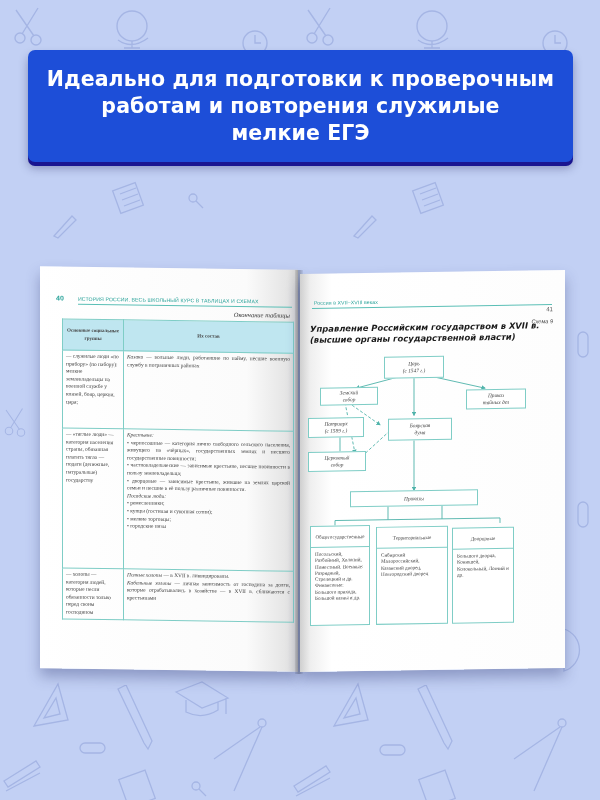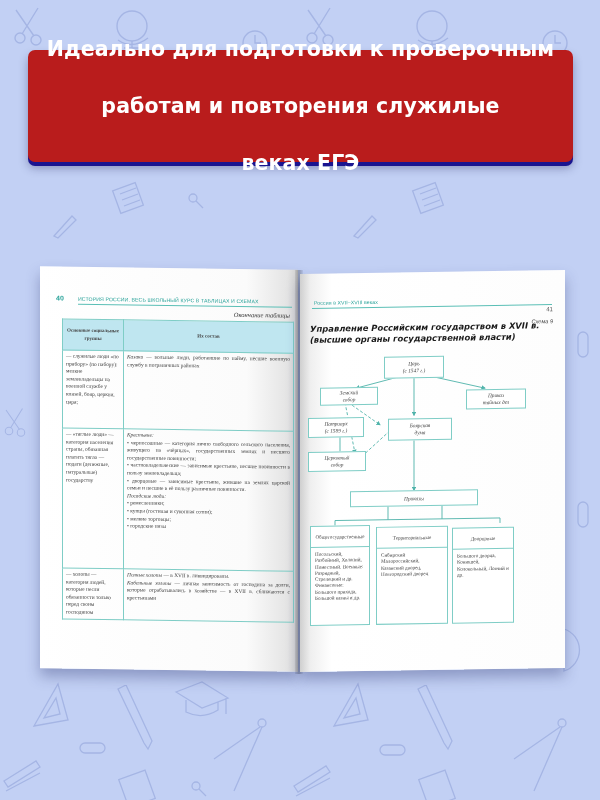--- a/index.html
+++ b/index.html
@@ -5,24 +5,24 @@
     html, body { margin: 0; padding: 0; }
     body {
       width: 600px; height: 800px; overflow: hidden; position: relative;
       background: #c2d0f4;
       font-family: "DejaVu Sans", sans-serif;
     }
     .doodles { position: absolute; inset: 0; pointer-events: none; }
     .doodles svg { position: absolute; opacity: 0.55; }
     .banner {
       position: absolute; left: 28px; top: 50px; width: 545px; height: 112px;
-      background: #b91c1c; border-radius: 7px;
+      background: #1d4ed8; border-radius: 7px;
       box-shadow: 0 4px 0 #1a1590, 0 6px 10px rgba(20,20,80,0.35);
       display: flex; flex-direction: column; align-items: center; justify-content: center;
-      color: #fff; text-align: center; gap: 30px;
+      color: #fff; text-align: center;
     }
     .banner .line {
       font-family: "DejaVu Sans", sans-serif; font-weight: bold;
       font-size: 20.5px; line-height: 27px; letter-spacing: 0.1px;
     }
     .book {
       position: absolute; left: 38px; top: 262px; width: 532px; height: 420px;
     }
     .page {
       position: absolute; background: #fdfdfd;
@@ -244,21 +244,21 @@
         <circle cx="12" cy="34" r="5"></circle>
         <circle cx="28" cy="36" r="5"></circle>
         <path d="M14 30 L30 4 M26 32 L8 6"></path>
       </g>
     </svg>
 </div>
 
 <div class="banner">
   <div class="line">Идеально для подготовки к проверочным</div>
   <div class="line">работам и повторения служилые</div>
-  <div class="line">веках ЕГЭ</div>
+  <div class="line">мелкие ЕГЭ</div>
 </div>
 
 <div class="book">
 
   <div class="page left">
     <div class="runhead" style="left:16px;top:28px">
       <span class="num">40</span><span>ИСТОРИЯ РОССИИ. ВЕСЬ ШКОЛЬНЫЙ КУРС В ТАБЛИЦАХ И СХЕМАХ</span>
     </div>
     <div class="rule" style="left:38px;top:37px;width:214px"></div>
     <div class="caption" style="right:8px;top:42px">Окончание таблицы</div>

